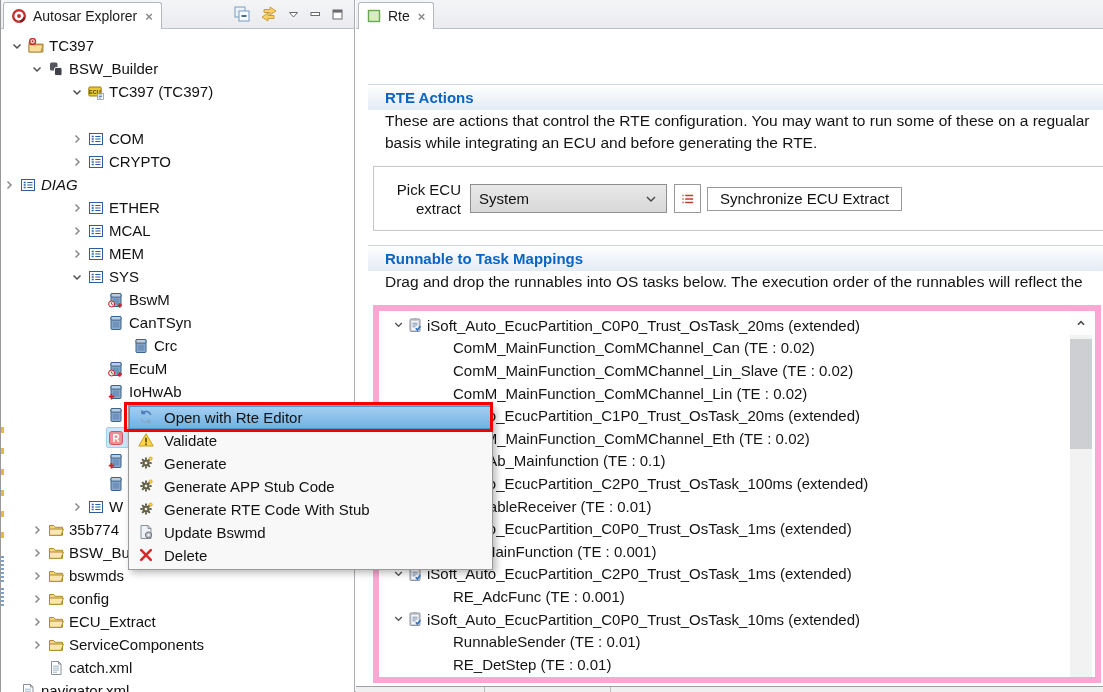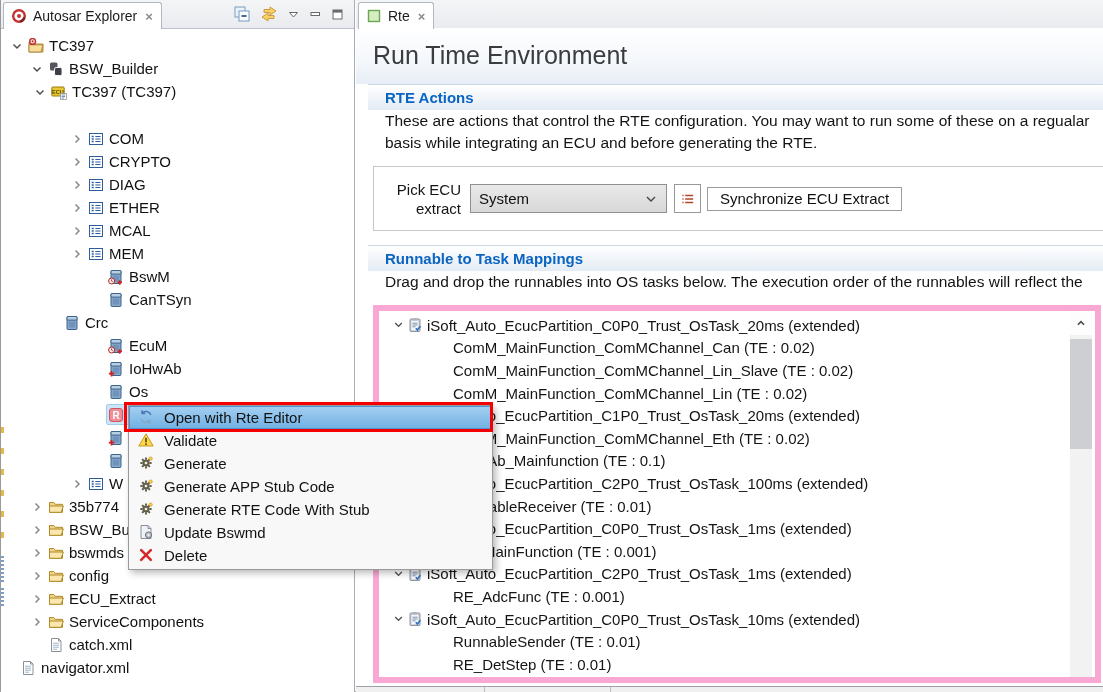--- a/index.html
+++ b/index.html
@@ -164,21 +164,21 @@
           <span class="rowsel">
             <span class="ticon">
               <svg viewBox="0 0 16 16">
                 <rect x="2" y="1.5" width="7.5" height="8" rx="1.5" fill="#55565e"></rect>
                 <rect x="6.5" y="6.5" width="7.5" height="8" rx="1.5" fill="#3f4047" stroke="#fff" stroke-width="0.9"></rect>
               </svg>
             </span>
             <span class="tlabel">BSW_Builder</span>
           </span>
         </div>
-        <div class="tree-row" style="padding-left: 31px;">
+        <div class="tree-row" style="padding-left: 68px;">
           <span class="arrow">
             <svg viewBox="0 0 16 16">
               <path d="M4.5 6.5 8 10l3.5-3.5" fill="none" stroke="#4f4f4f" stroke-width="1.5"></path>
             </svg>
           </span>
           <span class="rowsel">
             <span class="ticon">
               <svg viewBox="0 0 16 16">
                 <rect x="0.8" y="3" width="12.4" height="9" rx="1" fill="#e8c934" stroke="#9a7d10"></rect>
                 <text x="7" y="9.8" font-size="5.6" font-weight="bold" fill="#574a05" text-anchor="middle" font-family="sans-serif">ECU</text>
@@ -216,21 +216,21 @@
             <span class="ticon">
               <svg viewBox="0 0 16 16">
                 <rect x="1.5" y="2.5" width="13" height="11" fill="#fff" stroke="#2e5e9e"></rect>
                 <path d="M3.7 5.5h2M3.7 8h2M3.7 10.5h2" stroke="#2e5e9e" stroke-width="1.7"></path>
                 <path d="M7.3 5.5h5.2M7.3 8h5.2M7.3 10.5h5.2" stroke="#2e5e9e" stroke-width="1.2"></path>
               </svg>
             </span>
             <span class="tlabel">CRYPTO</span>
           </span>
         </div>
-        <div class="tree-row" style="padding-left: 68px;">
+        <div class="tree-row" style=" font-style: italic;">
           <span class="arrow">
             <svg viewBox="0 0 16 16">
               <path d="M6.5 4.5 10 8l-3.5 3.5" fill="none" stroke="#8b8b8b" stroke-width="1.5"></path>
             </svg>
           </span>
           <span class="rowsel">
             <span class="ticon">
               <svg viewBox="0 0 16 16">
                 <rect x="1.5" y="2.5" width="13" height="11" fill="#fff" stroke="#2e5e9e"></rect>
                 <path d="M3.7 5.5h2M3.7 8h2M3.7 10.5h2" stroke="#2e5e9e" stroke-width="1.7"></path>
@@ -282,20 +282,37 @@
           </span>
           <span class="rowsel">
             <span class="ticon">
               <svg viewBox="0 0 16 16">
                 <rect x="1.5" y="2.5" width="13" height="11" fill="#fff" stroke="#2e5e9e"></rect>
                 <path d="M3.7 5.5h2M3.7 8h2M3.7 10.5h2" stroke="#2e5e9e" stroke-width="1.7"></path>
                 <path d="M7.3 5.5h5.2M7.3 8h5.2M7.3 10.5h5.2" stroke="#2e5e9e" stroke-width="1.2"></path>
               </svg>
             </span>
             <span class="tlabel">MEM</span>
+          </span>
+        </div>
+        <div class="tree-row" style="padding-left: 68px;">
+          <span class="arrow">
+            <svg viewBox="0 0 16 16">
+              <path d="M4.5 6.5 8 10l3.5-3.5" fill="none" stroke="#4f4f4f" stroke-width="1.5"></path>
+            </svg>
+          </span>
+          <span class="rowsel">
+            <span class="ticon">
+              <svg viewBox="0 0 16 16">
+                <rect x="1.5" y="2.5" width="13" height="11" fill="#fff" stroke="#2e5e9e"></rect>
+                <path d="M3.7 5.5h2M3.7 8h2M3.7 10.5h2" stroke="#2e5e9e" stroke-width="1.7"></path>
+                <path d="M7.3 5.5h5.2M7.3 8h5.2M7.3 10.5h5.2" stroke="#2e5e9e" stroke-width="1.2"></path>
+              </svg>
+            </span>
+            <span class="tlabel">SYS</span>
           </span>
         </div>
         <div class="tree-row" style="padding-left: 88px;">
           <span class="arrow"></span>
           <span class="rowsel">
             <span class="ticon">
               <svg viewBox="0 0 16 16">
                 <rect x="3" y="1.5" width="10" height="13" rx="1" fill="#8aa9cb" stroke="#3c648c"></rect>
                 <rect x="3" y="1.5" width="10" height="3.6" rx="1" fill="#bacee3" stroke="#3c648c"></rect>
                 <rect x="4.8" y="6.6" width="6.4" height="6" fill="#6f93ba"></rect>
@@ -313,21 +330,21 @@
             <span class="ticon">
               <svg viewBox="0 0 16 16">
                 <rect x="3" y="1.5" width="10" height="13" rx="1" fill="#8aa9cb" stroke="#3c648c"></rect>
                 <rect x="3" y="1.5" width="10" height="3.6" rx="1" fill="#bacee3" stroke="#3c648c"></rect>
                 <rect x="4.8" y="6.6" width="6.4" height="6" fill="#6f93ba"></rect>
               </svg>
             </span>
             <span class="tlabel">CanTSyn</span>
           </span>
         </div>
-        <div class="tree-row" style="padding-left: 44px;">
+        <div class="tree-row" style="padding-left: 113px;">
           <span class="arrow"></span>
           <span class="rowsel">
             <span class="ticon">
               <svg viewBox="0 0 16 16">
                 <rect x="3" y="1.5" width="10" height="13" rx="1" fill="#8aa9cb" stroke="#3c648c"></rect>
                 <rect x="3" y="1.5" width="10" height="3.6" rx="1" fill="#bacee3" stroke="#3c648c"></rect>
                 <rect x="4.8" y="6.6" width="6.4" height="6" fill="#6f93ba"></rect>
               </svg>
             </span>
             <span class="tlabel">Crc</span>
@@ -571,23 +588,20 @@
         <span class="ticonsvg" id="editor-tab-icon">
             <svg viewBox="0 0 16 16">
               <rect x="2.5" y="2.5" width="11" height="11" fill="#d6edc2" stroke="#69a84f" stroke-width="1.4"></rect>
             </svg>
           </span>
         <span>Rte</span>
         <span class="close">×</span>
       </div>
     </div>
 
-    <div class="form-header">
-      <div class="form-title">Run Time Environment</div>
-    </div>
 
     <div class="sec" id="sec-actions">
       <div class="sec-band">
         <span class="sec-title">RTE Actions</span>
       </div>
       <div class="sec-desc">These are actions that control the RTE configuration. You may want to run some of these on a regualar</div>
       <div class="sec-desc">basis while integrating an ECU and before generating the RTE.</div>
     </div>
 
     <div class="ecu-box">

